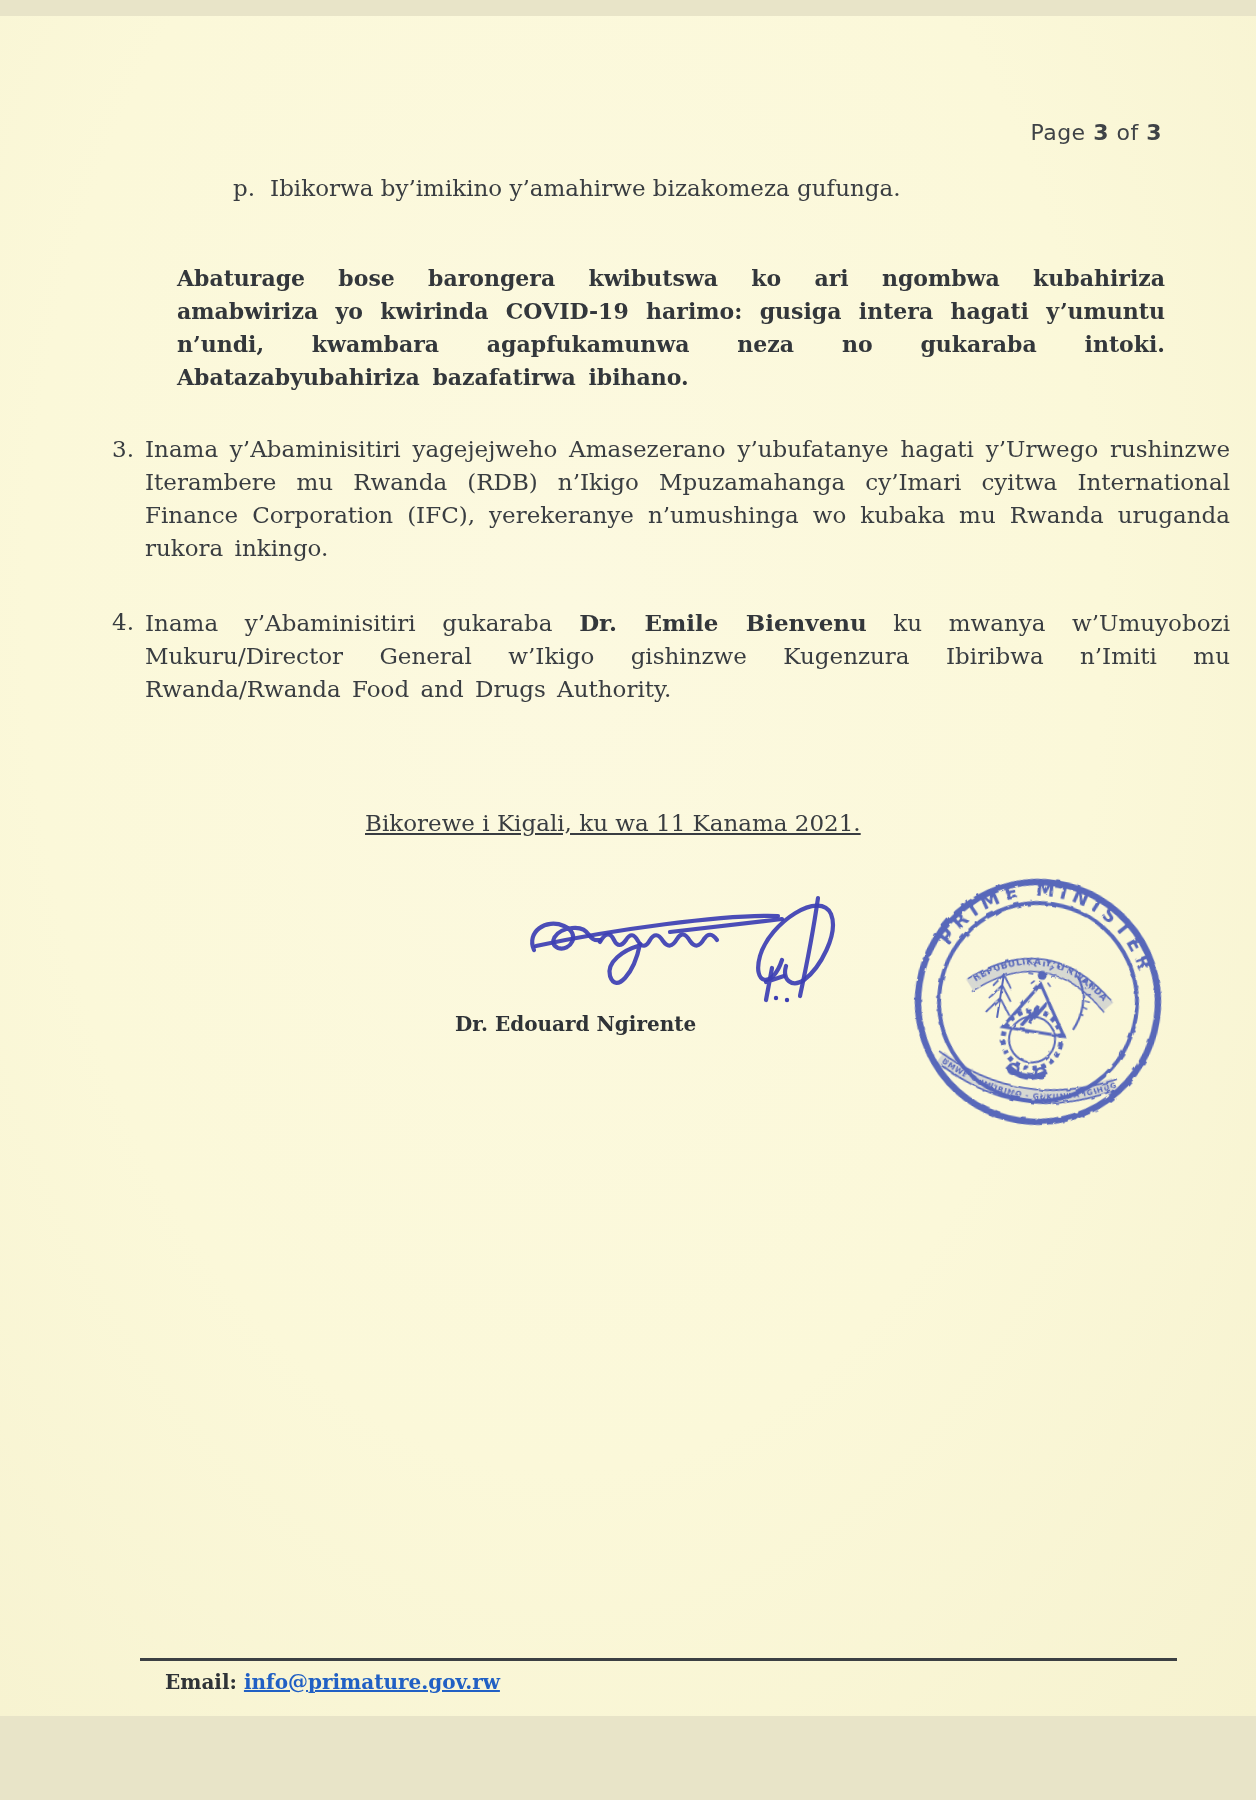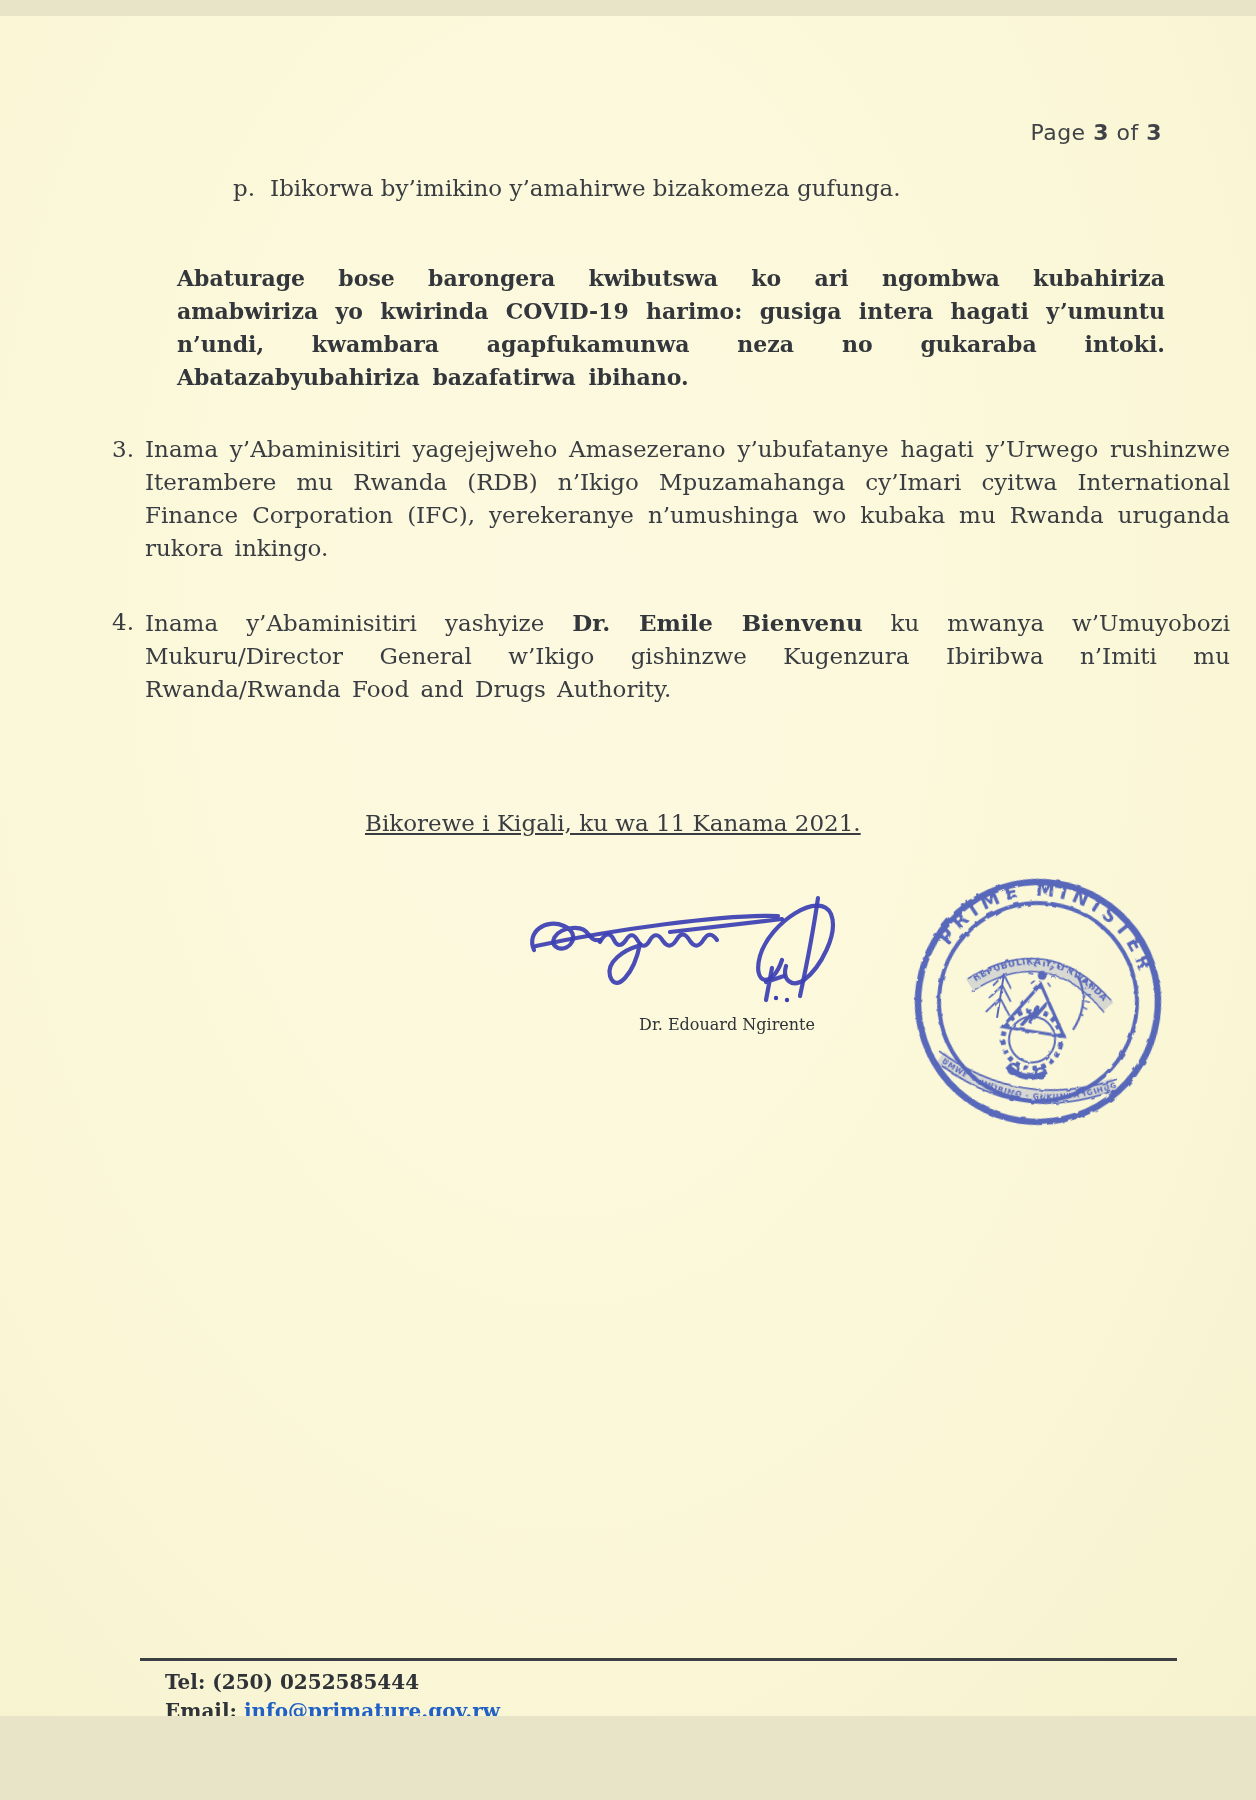--- a/index.html
+++ b/index.html
@@ -25,22 +25,22 @@
   .num-item{position:absolute;left:112px;width:1118px;display:flex;font-size:23px;line-height:33px;}
   .num-item .marker{flex:0 0 33px;}
   .num-item p{flex:1;margin:0;text-align:justify;word-spacing:4px;}
   #item-3{top:417px;}
   #item-4{top:590px;}
   .bold-name{font-weight:700;color:#33373b;}
   .dateline{position:absolute;top:794px;left:365px;margin:0;font-size:23px;text-decoration:underline;}
   .signature-wrap{position:absolute;left:520px;top:856px;width:350px;height:150px;}
   .sig{stroke:var(--signature);fill:none;stroke-width:4.2;stroke-linecap:round;stroke-linejoin:round;opacity:.92;}
   .signatory{
-    position:absolute;top:992px;left:455px;width:360px;text-align:right;
-    font-weight:400;font-size:16px;line-height:33px;color:#2f3337;
+    position:absolute;top:992px;left:455px;width:360px;text-align:left;
+    font-weight:700;font-size:20px;line-height:33px;color:#2f3337;
   }
   .stamp-wrap{position:absolute;left:912px;top:860px;width:252px;height:256px;}
   .sk{stroke:var(--stamp);fill:none;}
   .fl{fill:var(--stamp);}
   .stamp-text{fill:var(--stamp);font-family:"DejaVu Sans", sans-serif;font-weight:700;}
   .footer-rule{position:absolute;top:1642px;left:140px;width:1037px;border-top:3px solid #3c4043;}
   .footer-col{position:absolute;top:1652px;font-size:20px;font-weight:700;line-height:29px;color:#2f3337;}
   .footer-left{left:165px;}
   .footer-right{left:832px;}
   .flink{color:var(--link);text-decoration:underline;cursor:pointer;}
@@ -59,21 +59,21 @@
 
   <p class="notice">Abaturage bose barongera kwibutswa ko ari ngombwa kubahiriza amabwiriza yo kwirinda COVID-19 harimo: gusiga intera hagati y’umuntu n’undi, kwambara agapfukamunwa neza no gukaraba intoki. Abatazabyubahiriza bazafatirwa ibihano.</p>
 
   <div class="num-item" id="item-3">
     <span class="marker">3.</span>
     <p>Inama y’Abaminisitiri yagejejweho Amasezerano y’ubufatanye hagati y’Urwego rushinzwe Iterambere mu Rwanda (RDB) n’Ikigo Mpuzamahanga cy’Imari cyitwa International Finance Corporation (IFC), yerekeranye n’umushinga wo kubaka mu Rwanda uruganda rukora inkingo.</p>
   </div>
 
   <div class="num-item" id="item-4">
     <span class="marker">4.</span>
-    <p><span>Inama y’Abaminisitiri yashyize </span><span class="bold-name">Dr. Emile Bienvenu</span><span> ku mwanya w’Umuyobozi Mukuru/Director General w’Ikigo gishinzwe Kugenzura Ibiribwa n’Imiti mu Rwanda/Rwanda Food and Drugs Authority.</span></p>
+    <p><span>Inama y’Abaminisitiri gukaraba </span><span class="bold-name">Dr. Emile Bienvenu</span><span> ku mwanya w’Umuyobozi Mukuru/Director General w’Ikigo gishinzwe Kugenzura Ibiribwa n’Imiti mu Rwanda/Rwanda Food and Drugs Authority.</span></p>
   </div>
 
   <p class="dateline">Bikorewe i Kigali, ku wa 11 Kanama 2021.</p>
 
   <div class="signature-wrap">
     <svg width="350" height="150" viewBox="0 0 350 150">
       <path class="sig" d="M 14 78 C 6 60 26 46 44 54 C 62 62 50 80 38 76 C 28 72 34 58 52 56 C 72 54 66 70 80 68"></path>
       <path class="sig" d="M 80 70 q 8 -14 14 -2 q 5 10 12 0 q 6 -10 12 1 q 6 10 12 -1 q 6 -10 13 1 q 7 10 14 -2 q 6 -10 13 2 q 7 10 14 -2 q 6 -9 13 1"></path>
       <path class="sig" d="M 120 72 C 114 102 96 122 90 104 C 86 90 104 78 118 74"></path>
       <path class="sig" d="M 16 74 C 90 58 205 42 258 44"></path>
@@ -146,20 +146,19 @@
             <textPath href="#mottoPath" startOffset="50%" text-anchor="middle">UBUMWE - UMURIMO - GUKUNDA IGIHUGU</textPath>
           </text>
         </g>
       </g>
     </svg>
   </div>
 
   <div class="footer-rule"></div>
 
   <div class="footer-col footer-left">
-    <div><span>Tel:</span> <span>(250) 0252585444</span></div>
     <div><span>Email:</span> <a class="flink">info@primature.gov.rw</a></div>
   </div>
 
   <div class="footer-col footer-right">
   </div>
 
 </div>
 
 </body></html>

